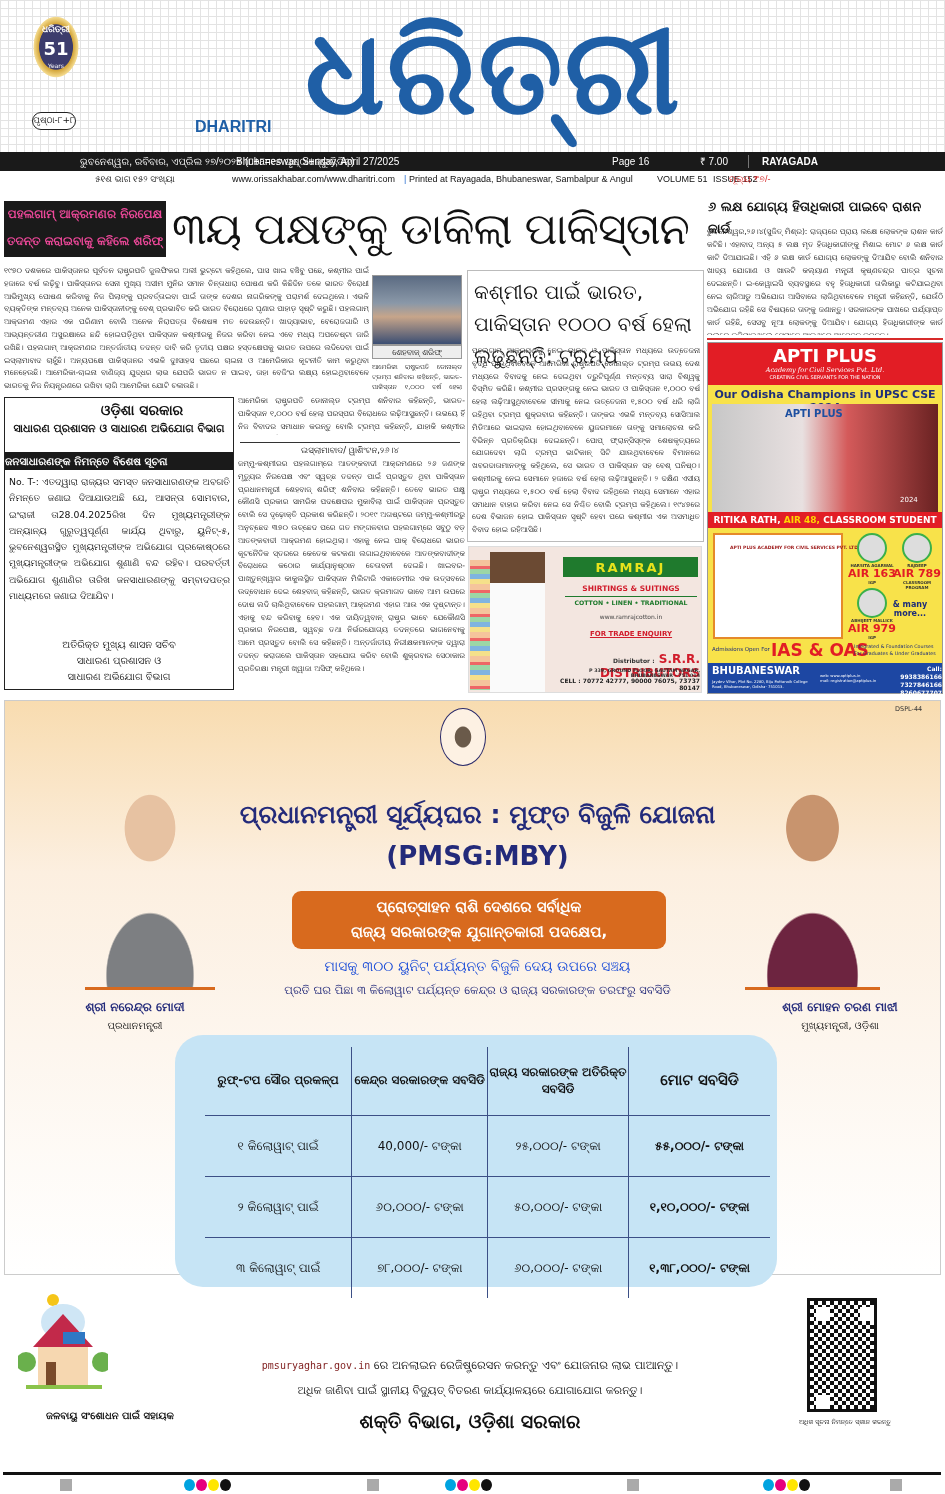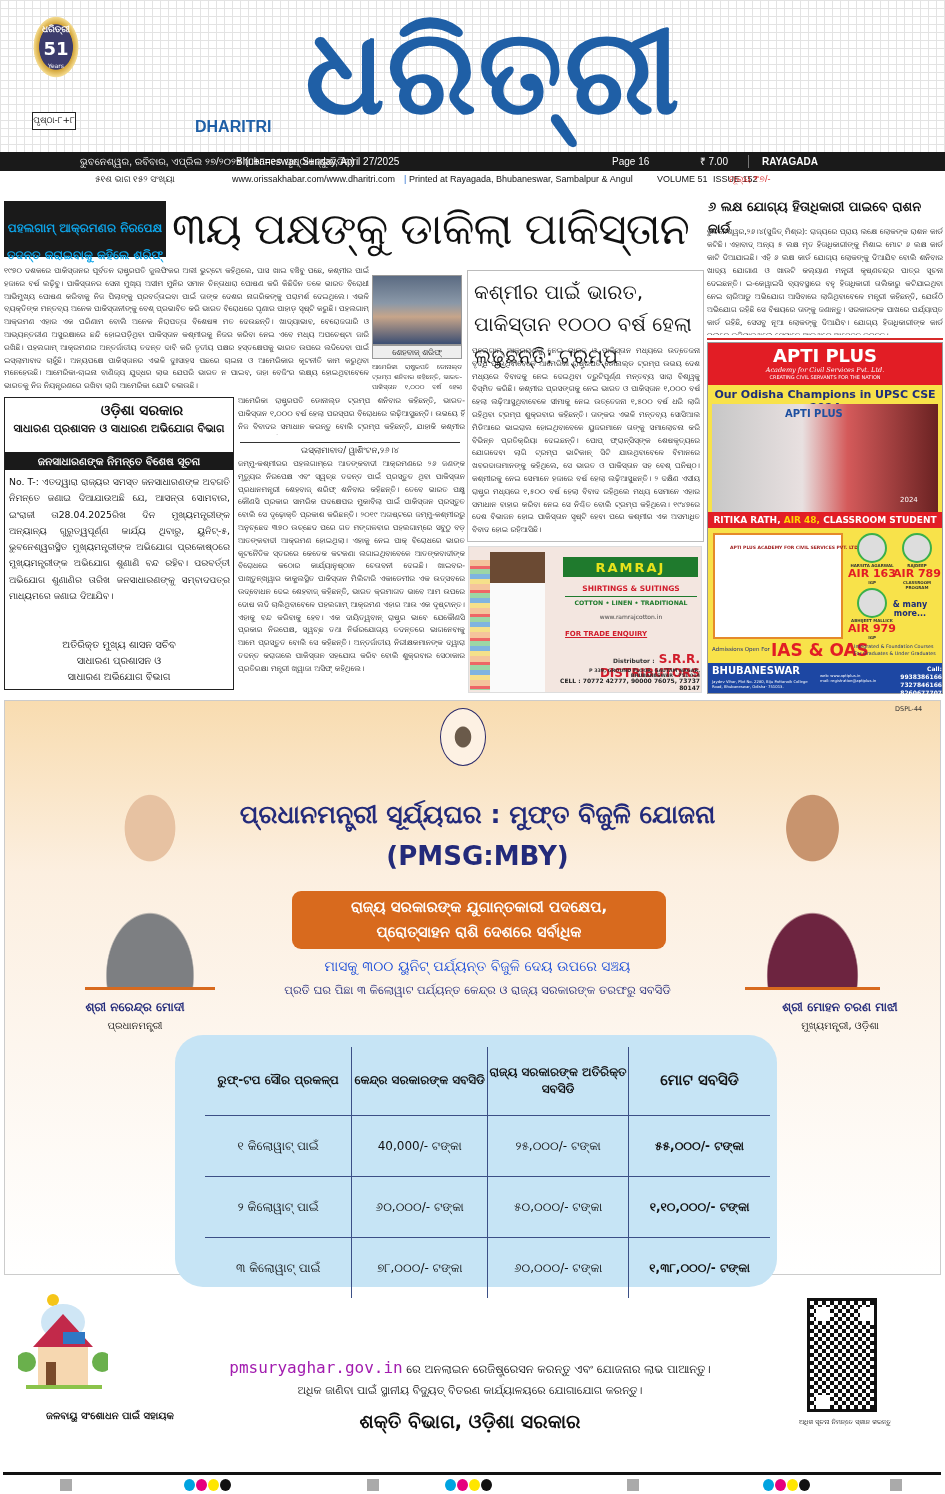--- a/index.html
+++ b/index.html
@@ -9,42 +9,42 @@
 
 #masthead{left:0;top:0;width:945px;height:152px;background:#fff;
  background-image:linear-gradient(#e3e3e3 1px,transparent 1px),linear-gradient(90deg,#e3e3e3 1px,transparent 1px);
  background-size:8px 8px}
 #logo-main{left:305px;top:2px;width:360px;height:140px;font-family:"DejaVu Serif",serif;font-weight:bold;font-size:118px;line-height:140px;color:#1f5fa6;letter-spacing:2px;text-align:center}
 #logo-en{left:195px;top:118px;width:100px;font-weight:bold;font-size:16px;color:#1f5fa6;font-family:"Liberation Sans",sans-serif}
 #badge{left:30px;top:12px;width:52px;height:70px;border-radius:50%;background:radial-gradient(#3c3c6c 45%,#d4a63a 47%,#f3d98c 60%,transparent 62%)}
 #badge-top{left:30px;top:24px;width:52px;text-align:center;color:#fff;font-size:9px;font-weight:bold}
 #badge-51{left:30px;top:38px;width:52px;text-align:center;color:#fff;font-size:18px;font-weight:bold}
 #badge-yrs{left:30px;top:62px;width:52px;text-align:center;color:#fff;font-size:6px}
-#pages-pill{left:32px;top:112px;width:44px;height:18px;border:1.5px solid #222;border-radius:0;font-size:9px;text-align:center;line-height:15px;background:#fff}
+#pages-pill{left:32px;top:112px;width:44px;height:18px;border:1.5px solid #222;border-radius:9px;font-size:9px;text-align:center;line-height:15px;background:#fff}
 #datebar{left:0;top:152px;width:945px;height:19px;background:#1a1a1a;color:#fff;font-size:10px;line-height:19px;font-family:"Liberation Sans",sans-serif}
 #datebar span{position:absolute;top:0}
 #subbar{left:0;top:171px;width:808px;height:17px;font-size:9px;line-height:17px;font-family:"Liberation Sans",sans-serif}
 #subbar span{position:absolute;top:0}
 
-#kicker{left:4px;top:201px;width:162px;height:56px;background:#1a1a1a;color:#0ea5e9;font-size:12px;font-weight:bold;line-height:27px;text-align:center;padding-top:14px}
+#kicker{left:4px;top:201px;width:162px;height:56px;background:#1a1a1a;color:#ec4899;font-size:12px;font-weight:bold;line-height:27px;text-align:center;padding-top:0}
 #main-head{left:172px;top:196px;width:530px;font-size:44px;line-height:66px;font-weight:normal;white-space:nowrap;letter-spacing:-1px;font-family:"DejaVu Sans",sans-serif}
 #side-head{left:708px;top:196px;width:235px;font-size:13px;font-weight:bold;line-height:22px}
 .bodytxt{font-size:7.6px;line-height:12.8px;color:#222;text-align:justify;overflow:hidden}
 #lead-body{left:4px;top:265px;width:365px;height:126px}
 #photo-box{left:372px;top:275px;width:90px;height:70px;background:linear-gradient(#5b6b82,#8a98a8 40%,#c7a58a 60%,#3b4e73);border:1px solid #999}
 #photo-cap{left:372px;top:345px;width:90px;height:14px;background:#eee;font-size:8px;text-align:center;line-height:14px;border:1px solid #999}
 #col2-top{left:372px;top:362px;width:90px;height:30px}
 #kashmir-box{left:467px;top:270px;width:237px;height:272px;border:1px solid #bbb}
 #kashmir-head{left:474px;top:276px;width:225px;font-size:20px;line-height:32px}
 #kashmir-body{left:472px;top:345px;width:228px;height:195px}
 
 #notice{left:4px;top:397px;width:230px;height:293px;border:1.5px solid #222}
 #notice-t1{left:4px;top:402px;width:276px;text-align:center;font-weight:bold;font-size:14px}
 #notice-t2{left:4px;top:422px;width:230px;text-align:center;font-weight:bold;font-size:11px}
-#notice-band{left:5px;top:452px;width:228px;height:18px;background:#1a1a1a;color:#fff;text-align:center;font-weight:bold;font-size:10.5px;line-height:18px}
+#notice-band{left:5px;top:452px;width:228px;height:18px;background:#1a1a1a;color:#fff;font-weight:bold;font-size:10.5px;line-height:18px}
 #notice-body{left:9px;top:474px;width:221px;height:160px;font-size:9.3px;line-height:16.3px;text-align:justify}
 #notice-sign{left:4px;top:637px;width:230px;text-align:center;font-size:10px;line-height:16px}
 #col-mid{left:238px;top:395px;width:227px;height:40px}
 #dateline{left:240px;top:442px;width:220px;text-align:center;font-size:8.5px;border-top:1.5px solid #333;padding-top:2px}
 #mid-body{left:238px;top:458px;width:227px;height:235px}
 
 #ration-body{left:707px;top:225px;width:236px;height:110px;font-size:7.6px;line-height:13px}
 #ration-rule{left:707px;top:338px;width:236px;height:2px;background:#d72a2a}
 
 #apti{left:707px;top:342px;width:236px;height:352px;background:#f8e24a;border:1px solid #999}
@@ -74,21 +74,21 @@
 #foot-web{position:absolute;left:112px;top:10px;font-size:3.8px;line-height:5px}
 #foot-call{position:absolute;left:180px;top:2px;font-size:6px;line-height:8px;font-weight:bold;text-align:right}
 
 #ramraj{left:468px;top:546px;width:234px;height:147px;background:#f3e6e0;border:1px solid #ddd}
 #ramraj-stripes{left:470px;top:560px;width:30px;height:130px;background:repeating-linear-gradient(#f5c49c 0 6px,#e66 6px 9px,#9cd6a6 9px 14px,#7fb4e0 14px 19px,#f5e08a 19px 24px)}
 #ramraj-man{left:490px;top:552px;width:55px;height:140px;background:linear-gradient(#6b4a33 0 22%,#fafafa 22%)}
 #ramraj-logo{left:563px;top:557px;width:135px;height:20px;background:#1f7a2d;border:2px solid #1f7a2d;color:#e8e21c;font-weight:bold;font-size:13px;text-align:center;line-height:17px;letter-spacing:2px}
 #ramraj-shirt{left:565px;top:584px;width:132px;text-align:center;color:#d11c2b;font-weight:bold;font-size:7.5px}
 #ramraj-cot{left:565px;top:596px;width:132px;text-align:center;color:#1f7a2d;font-weight:bold;font-size:6.2px;border-top:1px solid #1f7a2d;padding-top:2px}
 #ramraj-web{left:565px;top:613px;width:132px;text-align:center;font-size:6px;color:#444}
-#ramraj-trade{left:565px;top:630px;width:132px;color:#d11c2b;font-weight:bold;font-size:7px;text-decoration:underline}
+#ramraj-trade{left:565px;top:630px;width:132px;text-align:center;color:#d11c2b;font-weight:bold;font-size:7px;text-decoration:underline}
 #ramraj-dist{left:548px;top:652px;width:152px;text-align:right;color:#d11c2b;font-weight:bold;font-size:12px}
 #ramraj-dist small{font-size:6px;color:#333}
 #ramraj-addr{left:548px;top:668px;width:152px;text-align:right;font-size:4.8px;color:#333;font-weight:bold}
 #ramraj-cell{left:548px;top:677px;width:152px;text-align:right;font-size:6px;color:#222;font-weight:bold}
 
 #ad-big{left:4px;top:700px;width:937px;height:575px;background:linear-gradient(#f8dcb0,#fcefe0 30%,#fdf6ee 60%,#fff);border:1px solid #ccc}
 #ad-code{left:895px;top:705px;font-size:6.5px;color:#333}
 #emblem{left:440px;top:708px;width:46px;height:58px;border:1.5px solid #2a2a6a;border-radius:50%;background:radial-gradient(#6a5a4a 25%,#fdf1e3 28%)}
 #ad-title{left:200px;top:800px;width:555px;text-align:center;color:#232a7a;font-weight:bold;font-size:25px}
 #ad-code2{left:200px;top:841px;width:555px;text-align:center;color:#232a7a;font-weight:bold;font-size:26px}
@@ -106,21 +106,21 @@
 table#subsidy{position:absolute;left:205px;top:1047px;width:565px;border-collapse:collapse;font-size:12px;color:#111}
 #subsidy th{font-weight:bold;height:68px;line-height:17px;font-size:12px;color:#111;border-right:1.5px solid #3c4f86;vertical-align:middle}
 #subsidy td{height:61px;text-align:center;border-right:1.5px solid #3c4f86;border-top:1.5px solid #3c4f86;font-size:12px}
 #subsidy tr>*:last-child{border-right:none}
 #subsidy th:last-child{font-size:15px}
 #subsidy td:last-child{font-weight:bold}
 
 #house{left:18px;top:1292px;width:90px;height:100px}
 #house-cap{left:10px;top:1410px;width:200px;font-size:10px;font-weight:bold;text-align:center}
 #reg-line{left:220px;top:1358px;width:500px;text-align:center;font-size:11.5px}
-#reg-line .url{color:#a21caf;font-family:"DejaVu Sans Mono",monospace;font-size:16px}
+#reg-line .url{color:#7f1d1d;font-family:"DejaVu Sans Mono",monospace;font-size:10px}
 #info-line{left:220px;top:1384px;width:500px;text-align:center;font-size:11px}
 #dept-line{left:220px;top:1410px;width:500px;text-align:center;font-weight:bold;font-size:19px}
 #qr{left:807px;top:1298px;width:70px;height:114px;background:
  linear-gradient(#fff,#fff) 6px 6px/14px 14px no-repeat,
  linear-gradient(#fff,#fff) 50px 6px/14px 14px no-repeat,
  linear-gradient(#fff,#fff) 6px 94px/14px 14px no-repeat,
  repeating-conic-gradient(#111 0 25%,#fff 0 50%) 0 0/8px 8px;border:3px solid #111}
 #qr-cap{left:780px;top:1418px;width:130px;text-align:center;font-size:6.5px}
 #print-rule{left:3px;top:1472px;width:938px;height:3px;background:#111}
 .reg{position:absolute;top:1479px;width:12px;height:12px;background:#aaa}
@@ -250,22 +250,22 @@
 <div id="ramraj-cell" class="abs">CELL : 70772 42777, 90000 76075, 73737 80147</div>
 
 <div id="ad-big" class="abs"></div>
 <div id="ad-code" class="abs">DSPL-44</div>
 <div id="emblem" class="abs"></div>
 <div id="pm-photo" class="abs"></div>
 <div id="cm-photo" class="abs"></div>
 <div id="ad-title" class="abs">ପ୍ରଧାନମନ୍ତ୍ରୀ ସୂର୍ଯ୍ୟଘର : ମୁଫ୍ତ ବିଜୁଳି ଯୋଜନା</div>
 <div id="ad-code2" class="abs">(PMSG:MBY)</div>
 <div id="ad-orange" class="abs">
+ <div>ପ୍ରୋତ୍ସାହନ ରାଶି ଦେଶରେ ସର୍ବାଧିକ</div>
  <div>ରାଜ୍ୟ ସରକାରଙ୍କ ଯୁଗାନ୍ତକାରୀ ପଦକ୍ଷେପ,</div>
- <div>ପ୍ରୋତ୍ସାହନ ରାଶି ଦେଶରେ ସର୍ବାଧିକ</div>
 </div>
 <div id="ad-line1" class="abs">ମାସକୁ ୩୦୦ ୟୁନିଟ୍ ପର୍ଯ୍ୟନ୍ତ ବିଜୁଳି ଦେୟ ଉପରେ ସଞ୍ଚୟ</div>
 <div id="ad-line2" class="abs">ପ୍ରତି ଘର ପିଛା ୩ କିଲୋୱାଟ ପର୍ଯ୍ୟନ୍ତ କେନ୍ଦ୍ର ଓ ରାଜ୍ୟ ସରକାରଙ୍କ ତରଫରୁ ସବସିଡି</div>
 <div id="pm-name" class="abs">ଶ୍ରୀ ନରେନ୍ଦ୍ର ମୋଦୀ</div>
 <div id="pm-role" class="abs">ପ୍ରଧାନମନ୍ତ୍ରୀ</div>
 <div id="cm-name" class="abs">ଶ୍ରୀ ମୋହନ ଚରଣ ମାଝୀ</div>
 <div id="cm-role" class="abs">ମୁଖ୍ୟମନ୍ତ୍ରୀ, ଓଡ଼ିଶା</div>
 
 <div id="sub-table" class="abs"></div>
 <table id="subsidy">

